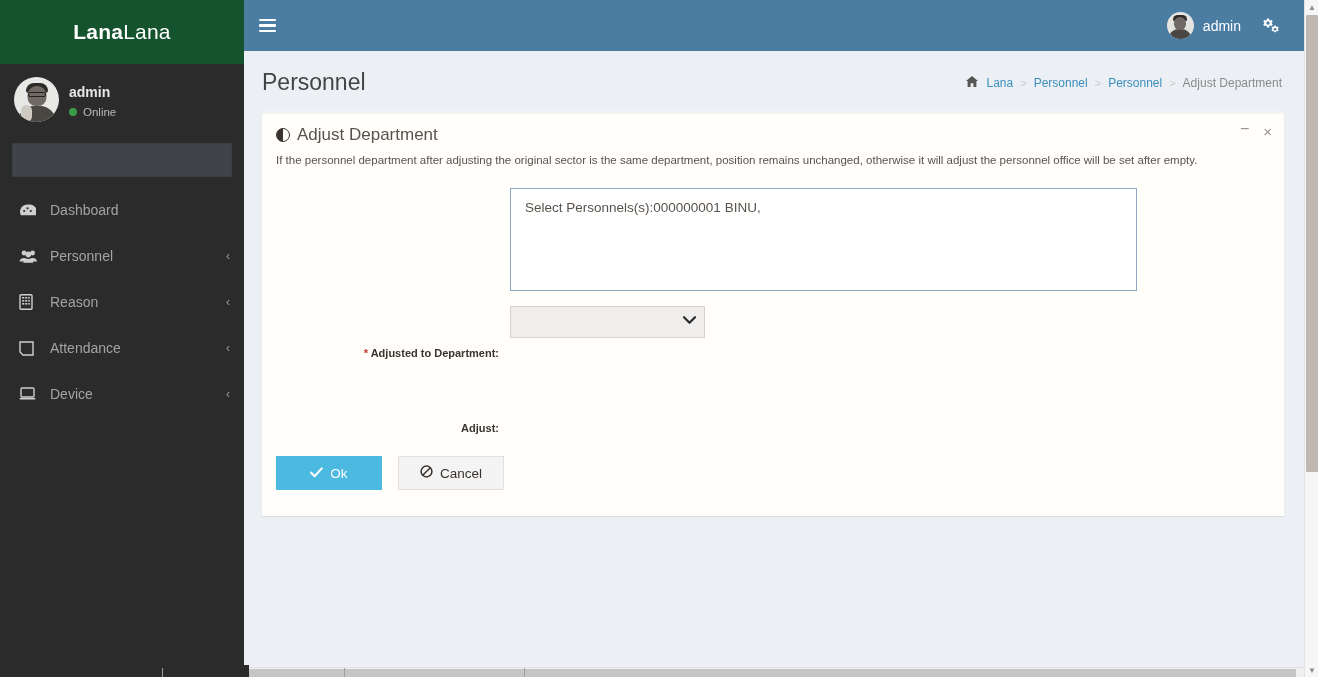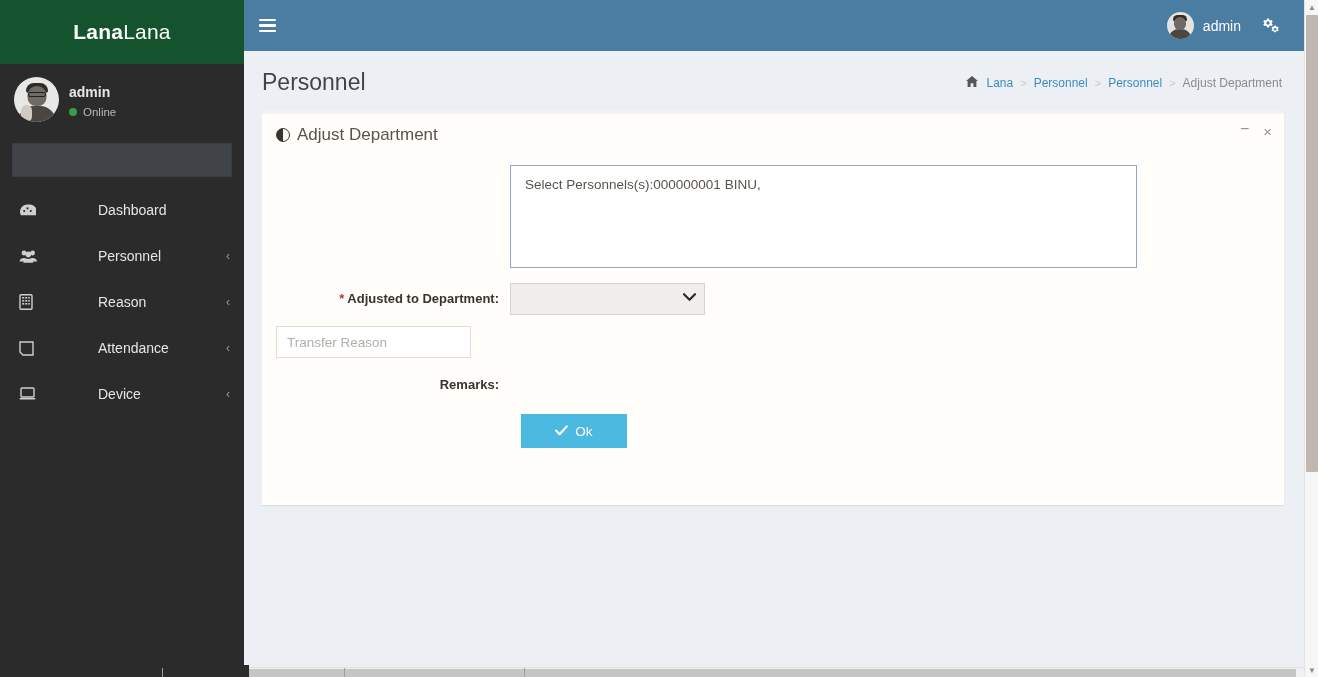--- a/index.html
+++ b/index.html
@@ -109,21 +109,21 @@
     padding: 0 14px 0 16px;
     color: #b8c7ce; font-size: 14px;
     cursor: pointer;
     border-left: 3px solid transparent;
   }
   .nav-ico {
     width: 22px; margin-right: 9px;
     display: inline-flex; align-items: center; justify-content: flex-start;
     color: #cfcfcf;
   }
-  .nav-label { flex: 1; color: #e5e5e5; margin-left: 48px; }
+  .nav-label { flex: 1; color: #a3a3a3; }
   .nav-arrow { color: #9a9a9a; font-size: 12px; }
 
   
   .main {
     position: absolute; left: 244px; top: 0;
     width: 1060px; height: 677px;
     background: #ecf0f5;
   }
   .navbar {
     height: 51px; background: #4b7da3;
@@ -232,21 +232,21 @@
   .tool-min { font-size: 16px; position: relative; top: -2px; }
 
   .panel-body { padding: 14px 12px 26px 14px; }
   .form-row {
     display: flex; align-items: flex-start;
     margin-bottom: 11px;
   }
   .form-label {
     width: 234px; text-align: right;
     padding-right: 11px; padding-top: 8px;
-    font-size: 13px; color: #3a332d; font-weight: bold;
+    font-size: 11px; color: #3a332d; font-weight: bold; margin-top: 33px;
   }
   .req { color: #c0392b; font-weight: bold; }
   .form-ctrl { flex: 1; }
 
   .sel-textarea {
     width: 627px; height: 103px;
     border: 1px solid #8fa8bd;
     background: #ffffff;
     padding: 10px 14px;
     font-size: 13.5px; color: #5a534c;
@@ -275,21 +275,21 @@
     background: #fff;
     border: 1px solid #e0ddd9;
     font-size: 13.5px; color: #444;
     padding: 0 10px; outline: none;
     font-family: "Liberation Sans", sans-serif;
   }
   .text-input::placeholder { color: #b3aea8; }
 
   .btn-row {
     display: flex; gap: 4px;
-    margin-left: 245px; margin-top: 22px;
+    margin-top: 22px;
   }
   .btn {
     height: 34px; min-width: 106px;
     display: inline-flex; align-items: center; justify-content: center;
     gap: 7px; font-size: 13.5px; cursor: pointer;
     border: 1px solid transparent; outline: none;
     font-family: "Liberation Sans", sans-serif;
   }
   .btn-ok {
     background: #4cb9e0; color: #fff; border-color: #4cb9e0;
@@ -497,20 +497,21 @@
       </div>
     </div>
 
     <div class="panel">
 
       <div class="panel-heading">
         <div class="panel-title">
           <span class="adjust-ico"></span>
           <span>Adjust Department</span>
         </div>
+        <div class="panel-desc">If the personnel department after adjusting the original sector is the same department, position remains unchanged, otherwise it will adjust the personnel office will be set after empty.</div>
         <div class="panel-tools">
           <span class="tool-btn tool-min">−</span>
           <span class="tool-btn">×</span>
         </div>
       </div>
 
       <div class="panel-body">
 
         <div class="form-row">
           <div class="form-label"></div>
@@ -532,38 +533,44 @@
               <span class="sel-caret">
                 <svg width="13" height="9" viewBox="0 0 13 9">
                     <path d="M1 1.2l5.5 5.6L12 1.2" fill="none" stroke="#2b2b2b" stroke-width="2.2" stroke-linecap="round" stroke-linejoin="round"></path>
                   </svg>
               </span>
             </span>
           </div>
         </div>
 
         <div class="form-row">
-          <div class="form-ctrl">
-            <input class="text-input" type="text" placeholder="Transfer Reason" style="">
-          </div>
         </div>
 
         <div class="form-row">
-          <div class="form-label">Remarks:</div>
+          <div class="form-label">Adjust:</div>
         </div>
 
         <div class="btn-row">
           <button class="btn btn-ok">
             <span class="chk">
               <svg width="13" height="11" viewBox="0 0 13 11">
                   <path d="M1 5.6l3.6 3.6L11.8 1.4" fill="none" stroke="#fff" stroke-width="2.1" stroke-linecap="round" stroke-linejoin="round"></path>
                 </svg>
             </span>
             <span>Ok</span>
           </button>
+          <button class="btn btn-cancel">
+            <span class="chk">
+              <svg width="13" height="13" viewBox="0 0 13 13">
+                <circle cx="6.5" cy="6.5" r="5.4" fill="none" stroke="#3a332d" stroke-width="1.5"></circle>
+                <line x1="2.7" y1="10.3" x2="10.3" y2="2.7" stroke="#3a332d" stroke-width="1.5"></line>
+              </svg>
+            </span>
+            <span>Cancel</span>
+          </button>
         </div>
 
       </div>
     </div>
   </div>
 
   <div class="vscroll">
     <div class="arrow-up">▲</div>
     <div class="thumb"></div>
     <div class="arrow-down">▼</div>

